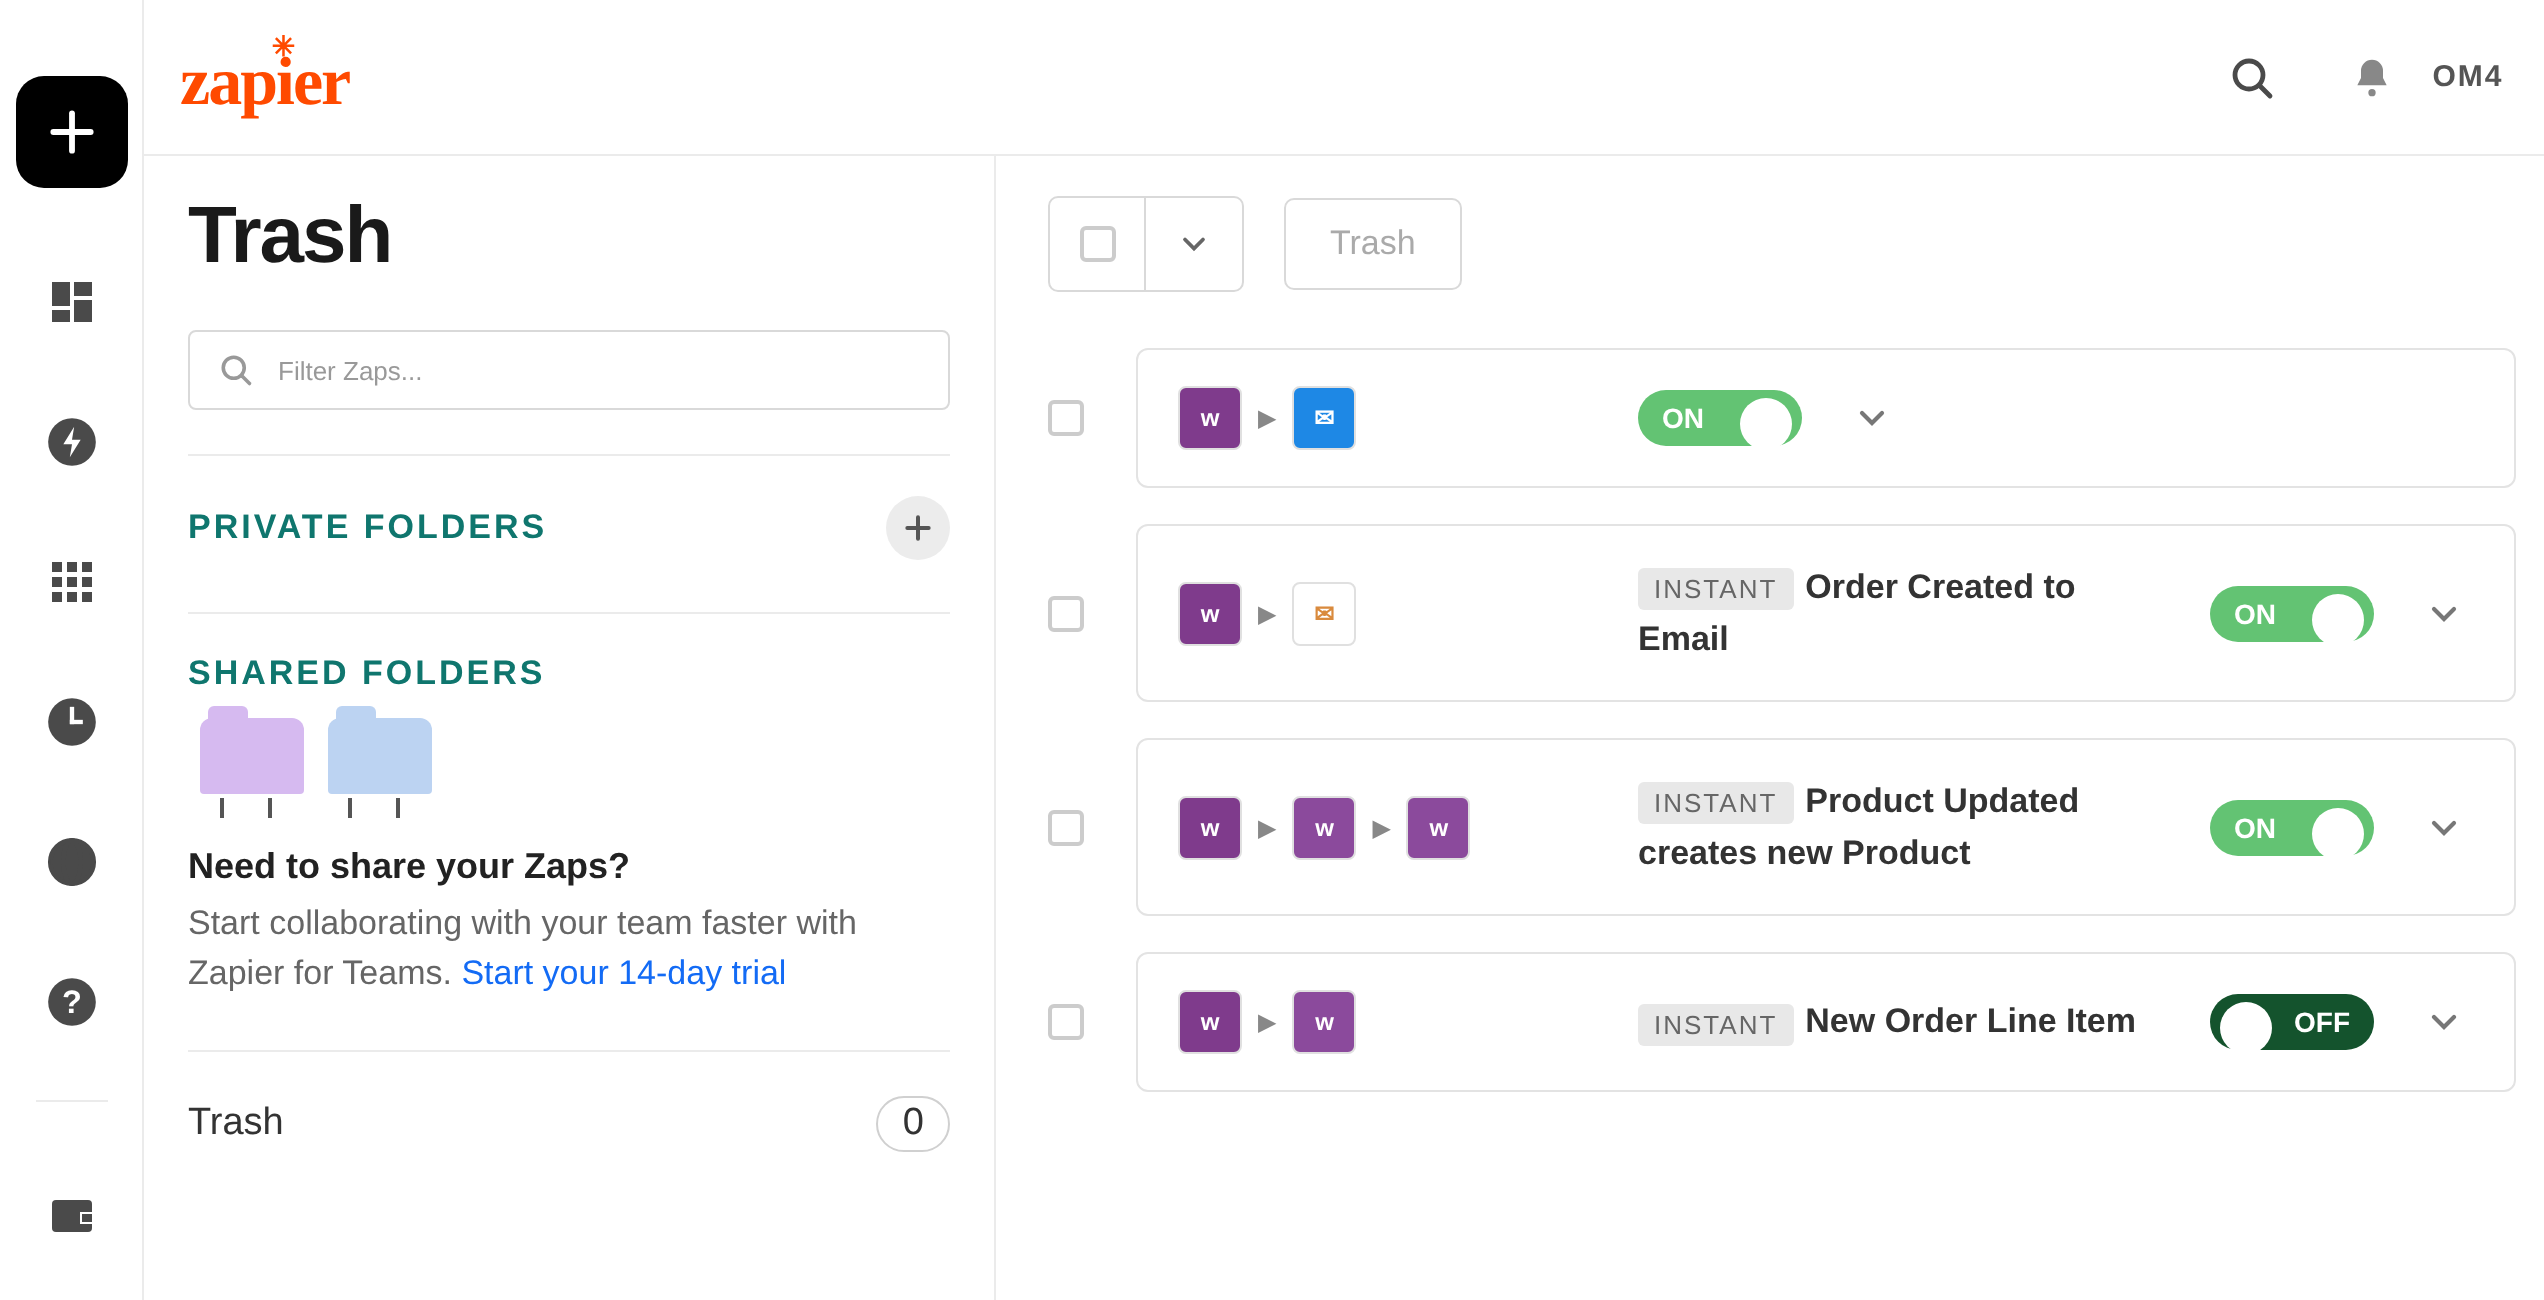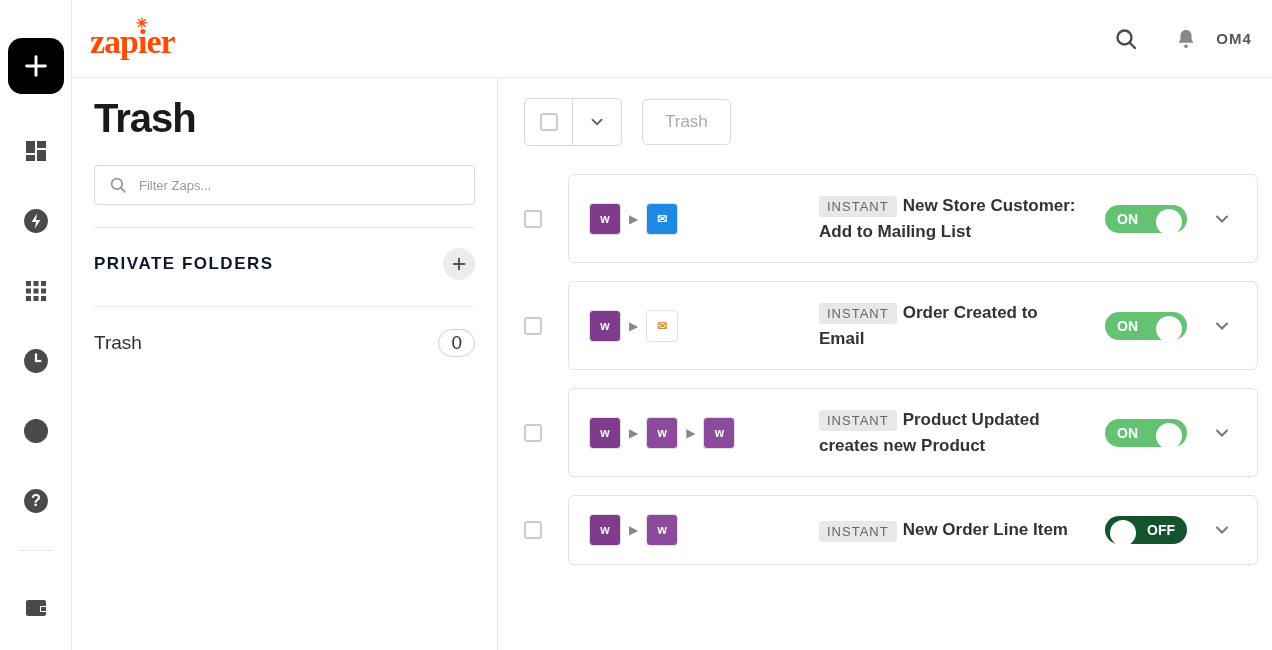--- a/index.html
+++ b/index.html
@@ -135,21 +135,21 @@
   }
   .folder-head {
     display: flex;
     align-items: center;
     justify-content: space-between;
   }
   .folder-head h3 {
     font-size: 17px;
     font-weight: 700;
     letter-spacing: 1.5px;
-    color: #0f172a;
+    color: #0f766e;
   }
   .add-folder {
     width: 32px; height: 32px;
     border-radius: 50%;
     background: #ececec;
     display: flex; align-items: center; justify-content: center;
     cursor: pointer;
   }
   .folders-illus {
     margin-top: 12px;
@@ -447,20 +447,33 @@
           <h3>PRIVATE FOLDERS</h3>
           <div class="add-folder">
             <svg width="16" height="16" viewBox="0 0 24 24" fill="none" stroke="#555" stroke-width="3" stroke-linecap="round">
                 <line x1="12" y1="4" x2="12" y2="20"></line>
                 <line x1="4" y1="12" x2="20" y2="12"></line>
               </svg>
           </div>
         </div>
       </div>
 
+      <div class="folder-section">
+        <div class="folder-head">
+          <h3>SHARED FOLDERS</h3>
+        </div>
+        <div class="folders-illus">
+          <div class="f" style="background:#d6baf0"></div>
+          <div class="f" style="background:#bcd3f2"></div>
+        </div>
+        <div class="share-title">Need to share your Zaps?</div>
+        <div class="share-text">
+          <span>Start collaborating with your team faster with Zapier for Teams. </span><a href="#">Start your 14-day trial</a>
+        </div>
+      </div>
 
       <div class="trash-row">
         <span>Trash</span>
         <span class="pill-count">0</span>
       </div>
     </div>
 
     <div class="zaparea">
       <div class="toolbar">
         <div class="select-group">
@@ -477,23 +490,20 @@
       </div>
 
       <div class="zap-row">
         <div class="row-chk"></div>
         <div class="zap-card">
           <div class="apps">
             <div class="app-icon woo">w</div>
             <span class="arrow">▶</span>
             <div class="app-icon blue">✉</div>
           </div>
-          <div class="zap-info">
-            <span class="badge">INSTANT</span><span class="zap-name">New Store Customer: Add to Mailing List</span>
-          </div>
           <div class="toggle on">
             <span class="lbl">ON</span>
               <div class="knob"></div>
           </div>
           <div class="expand">
             <svg width="20" height="20" viewBox="0 0 24 24" fill="none" stroke="#777" stroke-width="2.5" stroke-linecap="round">
                 <polyline points="6 9 12 15 18 9"></polyline>
               </svg>
           </div>
         </div>

